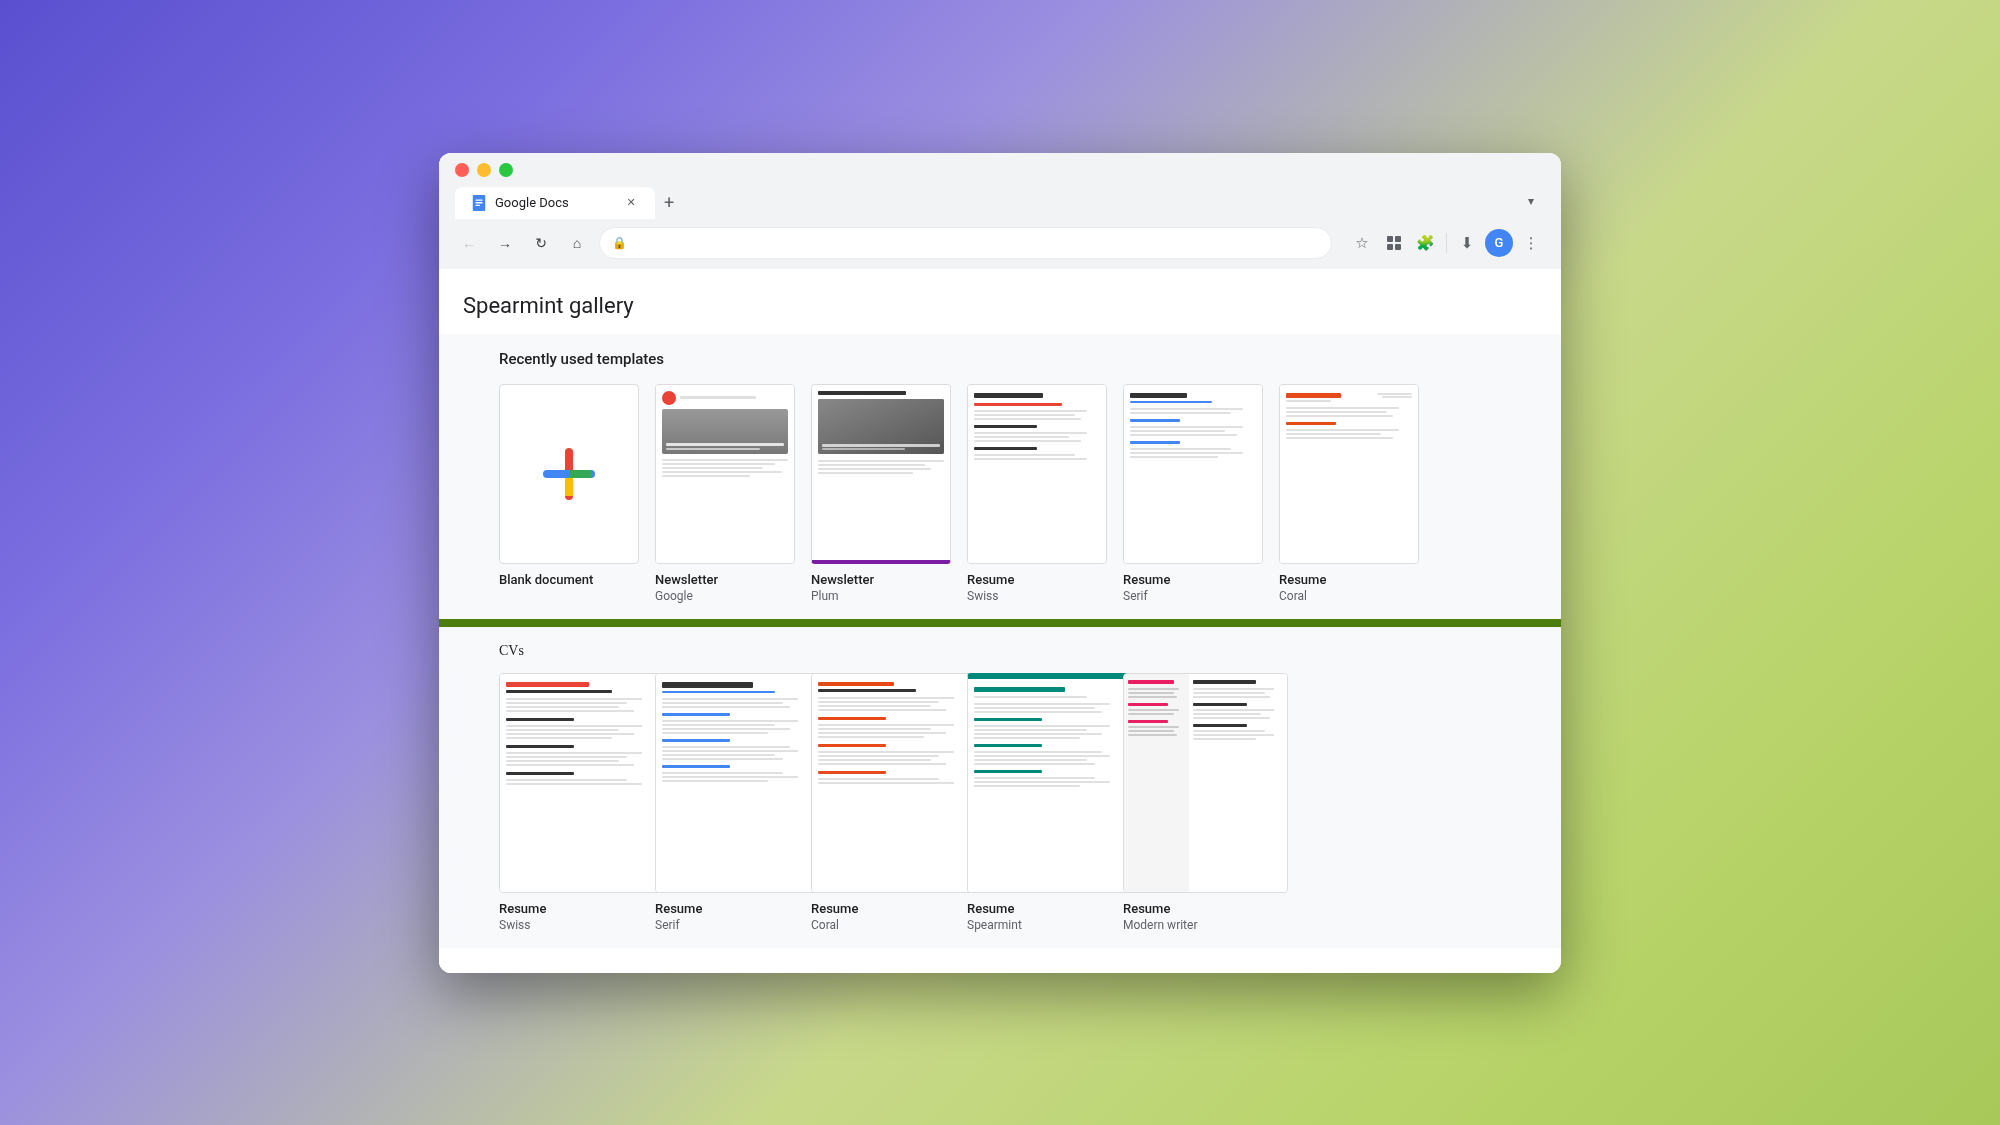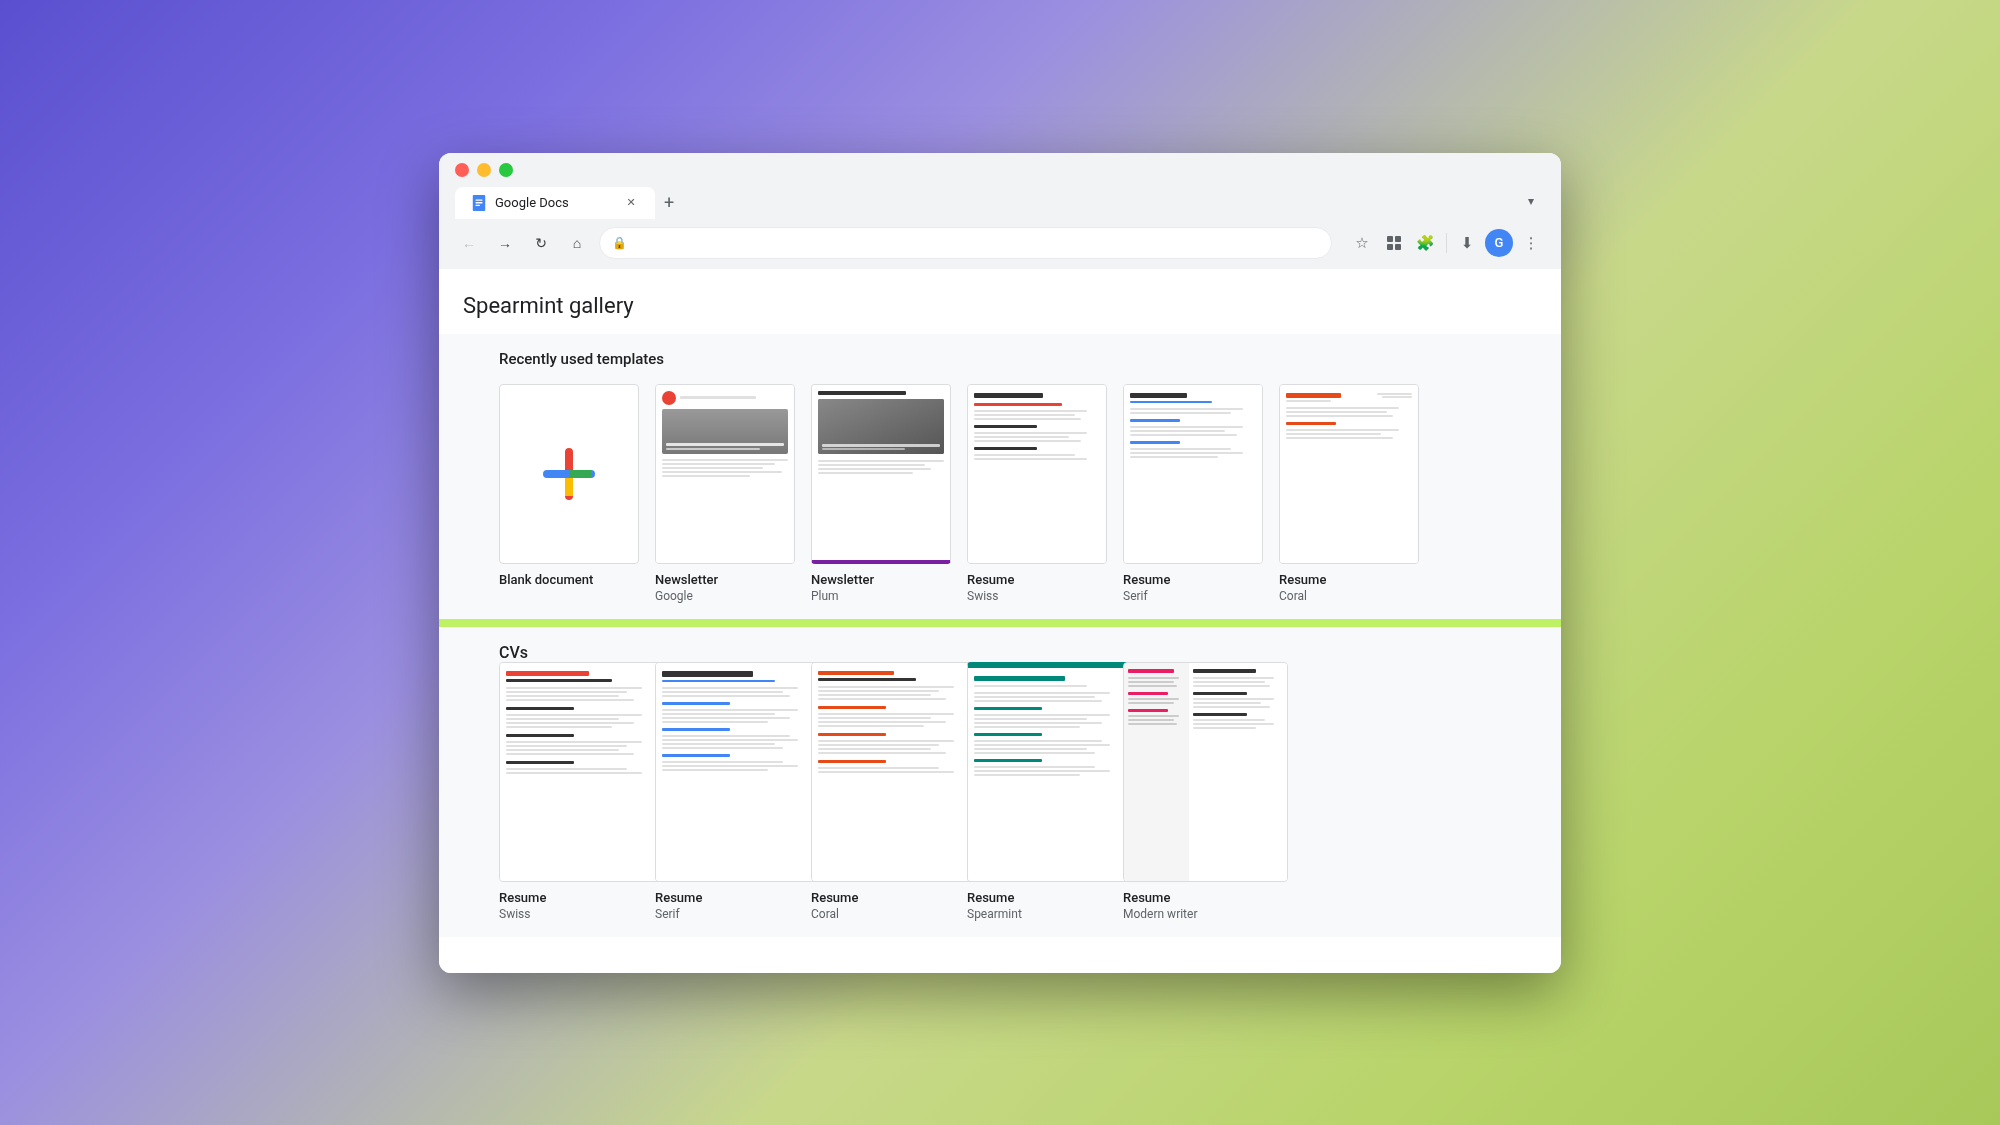--- a/index.html
+++ b/index.html
@@ -310,24 +310,25 @@
       background: #dadce0;
       border-radius: 3px;
       margin: 8px 1px;
     }
 
     .cv-section {
       margin-bottom: 28px;
     }
 
     .section-heading {
-      font-size: 16px;
+      font-size: 14px;
       font-weight: 500;
       color: #202124;
-      margin-bottom: 0;
+      margin-bottom: 14px;
+      font-family: Liberation Serif, serif;
     }
   </style>
 </head>
 <body>
 
 <div class="browser-window">
 
   <div class="title-bar">
     <div class="traffic-lights">
       <div class="traffic-light tl-red"></div>
@@ -375,21 +376,21 @@
       <div class="profile-icon">G</div>
       <div class="toolbar-icon">⋮</div>
     </div>
   </div>
 
   <div class="content-area">
     <div style="padding: 0 24px 16px 24px;">
       <h1 class="page-title" style="padding:0; margin:0;">Spearmint gallery</h1>
     </div>
 
-    <div style="background: #bef264; flex: 1; position: relative;">
+    <div style="background: #4d7c0f; flex: 1; position: relative;">
 
       <div class="scrollbar-track" style="position:absolute; right:4px; top:0; bottom:0; width:8px;">
         <div class="scrollbar-thumb"></div>
       </div>
 
       <div class="gallery-wrapper">
         <div class="section-title">Recently used templates</div>
         <div class="templates-row">
 
           <div class="template-card">

